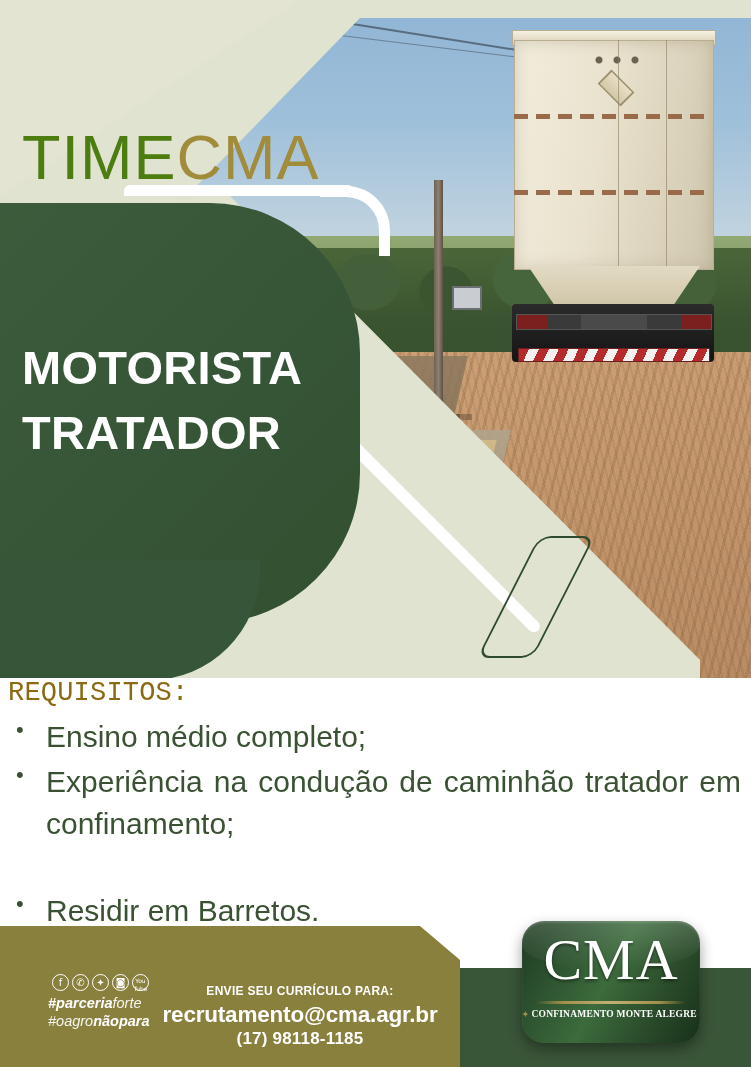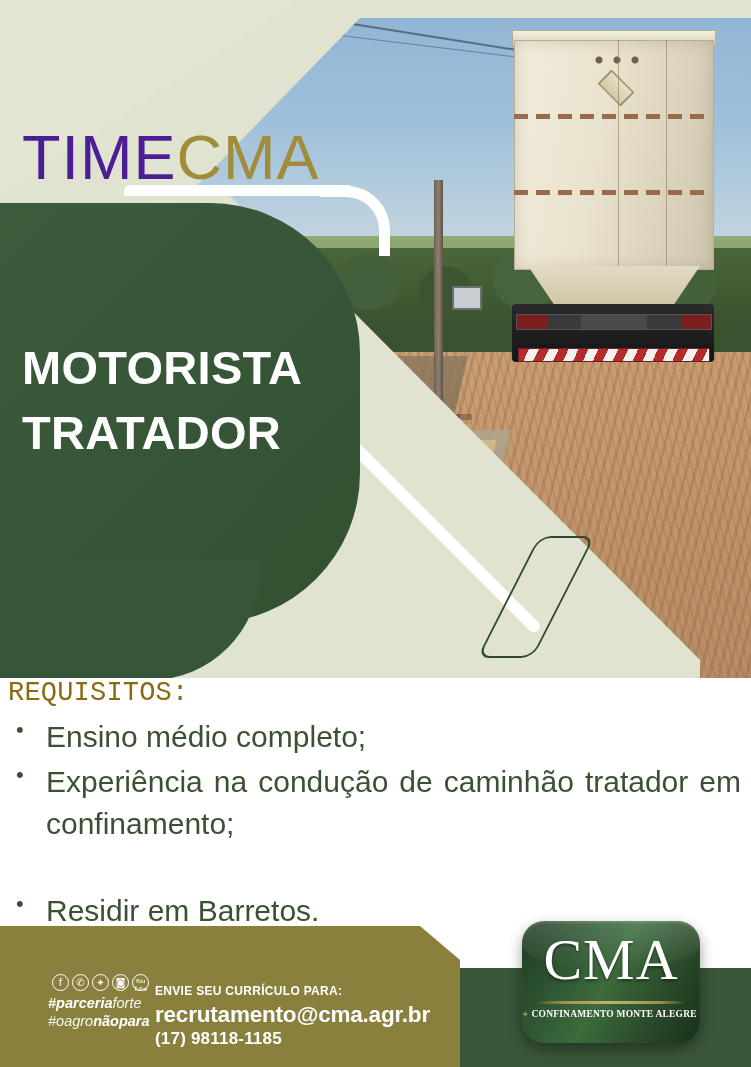--- a/index.html
+++ b/index.html
@@ -278,21 +278,21 @@
   }
   .timecma{
     position:absolute;
     left:22px; top:126px;
     font-size:63px;
     font-weight:300;
     letter-spacing:1px;
     white-space:nowrap;
     line-height:1;
   }
-  .timecma .t-time{color:#4c1d95;}
+  .timecma .t-time{color:#4d7c0f;}
   .timecma .t-cma{color:#A08C3A;}
 
   .job-title{
     position:absolute;
     left:22px; top:336px;
     width:330px;
     color:#ffffff;
     font-size:47px;
     font-weight:700;
     line-height:1.38;
@@ -399,21 +399,21 @@
     overflow:hidden;
     width:122px;
   }
   .tags b{font-weight:700;}
   .tags .lite{font-weight:400; opacity:.92;}
 
   .contact{
     position:absolute;
     left:155px; top:984px;
     width:290px;
-    text-align:left;
+    text-align:center;
     color:#ffffff;
   }
   .contact .hdr{
     font-size:12px;
     font-weight:700;
     letter-spacing:.3px;
     margin-bottom:3px;
   }
   .contact .mail{
     font-size:22.5px;

